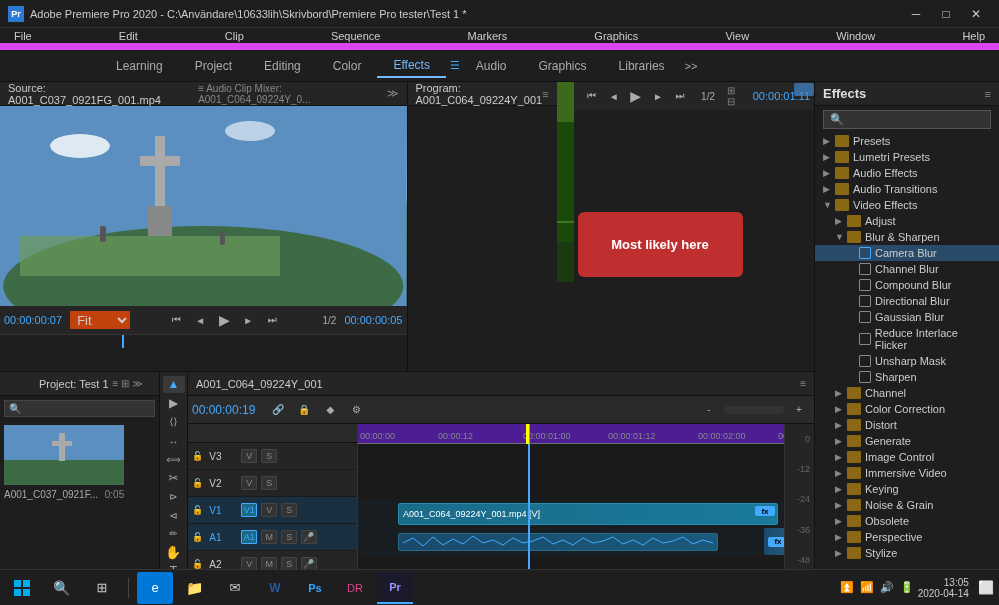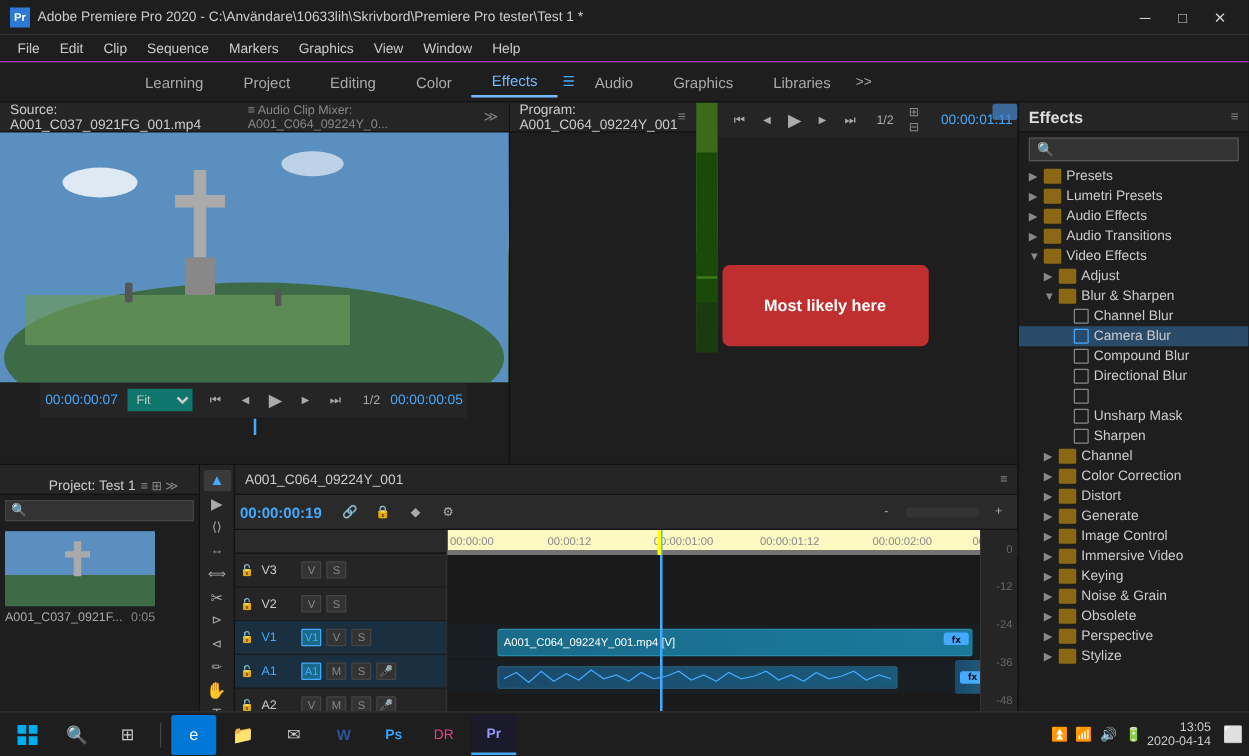--- a/index.html
+++ b/index.html
@@ -6,21 +6,21 @@
     body { width: 999px; height: 605px; overflow: hidden; background: #1a1a1a; font-family: 'Segoe UI', Arial, sans-serif; font-size: 11px; color: #ccc; }
 
     
     #titlebar { background: #1e1e1e; height: 28px; display: flex; align-items: center; padding: 0 8px; border-bottom: 1px solid #333; }
     #titlebar .app-icon { width: 16px; height: 16px; background: #2d7ad6; margin-right: 6px; display: flex; align-items: center; justify-content: center; font-size: 9px; color: white; font-weight: bold; }
     #titlebar .title-text { font-size: 11px; color: #ccc; flex: 1; }
     #titlebar .win-controls { display: flex; gap: 0; }
     #titlebar .win-btn { width: 30px; height: 28px; display: flex; align-items: center; justify-content: center; font-size: 12px; color: #ccc; cursor: pointer; }
 
     
-    #menubar { background: #1e1e1e; height: 22px; display: flex; align-items: center; padding: 0 6px; border-bottom: 1px solid #d946ef; }
+    #menubar { background: #1e1e1e; height: 22px; display: flex; align-items: center; padding: 0 6px; border-bottom: 7px solid #d946ef; justify-content: space-between; }
     #menubar span { padding: 2px 8px; font-size: 11px; color: #ccc; cursor: pointer; }
 
     
     #navtabs { background: #1e1e1e; height: 32px; display: flex; align-items: center; padding: 0 100px; border-bottom: 1px solid #111; }
     #navtabs .tab { padding: 4px 16px; font-size: 12px; color: #aaa; cursor: pointer; }
     #navtabs .tab.active { color: #74b9ff; border-bottom: 2px solid #74b9ff; }
     #navtabs .tab-more { color: #aaa; margin-left: 4px; }
 
     
     #main { display: flex; height: calc(605px - 28px - 22px - 32px); }
@@ -39,21 +39,21 @@
 
     
     .source-video-bg { width: 100%; height: 200px; background: linear-gradient(180deg, #4a7fc1 0%, #6ba3d6 30%, #8bb5d8 45%, #5a8060 50%, #3d6b45 70%, #2d5238 100%); position: relative; overflow: hidden; }
 
     
     .program-video-bg { width: 100%; height: 200px; background: linear-gradient(180deg, #2d4a1e 0%, #3d6b2a 30%, #4a8535 50%, #2a5020 70%, #1a3010 100%); position: relative; overflow: hidden; }
 
     .panel-controls { height: 28px; background: #252525; display: flex; align-items: center; padding: 0 4px; gap: 4px; }
     .panel-controls .timecode { color: #4af; font-size: 11px; margin-right: 8px; }
     .ctrl-btn { width: 20px; height: 18px; display: flex; align-items: center; justify-content: center; color: #aaa; cursor: pointer; font-size: 10px; }
-    .zoom-select { background: #0f766e; border: none; color: #ccc; font-size: 10px; padding: 1px 3px; height: 18px; }
+    .zoom-select { background: #c2410c; border: none; color: #ccc; font-size: 13px; padding: 1px 3px; height: 18px; }
 
     .panel-scrubbar { height: 14px; background: #1e1e1e; border-top: 1px solid #333; position: relative; }
     .panel-scrubbar .playhead { position: absolute; width: 2px; background: #4af; height: 100%; left: 30%; }
 
     
     #bottom-panels { display: flex; flex: 1; }
 
     
     #project-panel { width: 160px; background: #1e1e1e; border-right: 1px solid #111; display: flex; flex-direction: column; }
     #project-panel .panel-header { }
@@ -78,21 +78,21 @@
 
     #timeline-content { flex: 1; display: flex; overflow: hidden; }
     #track-labels { width: 170px; background: #252525; border-right: 1px solid #333; display: flex; flex-direction: column; }
     .track-label { height: 28px; display: flex; align-items: center; padding: 0 4px; border-bottom: 1px solid #1a1a1a; font-size: 10px; color: #aaa; gap: 4px; }
     .track-label .track-name { width: 28px; font-size: 10px; color: #ccc; }
     .track-btn { width: 16px; height: 14px; display: flex; align-items: center; justify-content: center; font-size: 9px; color: #888; cursor: pointer; border: 1px solid #444; border-radius: 1px; background: #333; }
     .track-btn.active { background: #1a6b8a; color: #4af; border-color: #4af; }
     .track-timecode { color: #4af; font-size: 11px; font-weight: bold; }
 
     #timeline-tracks { flex: 1; background: #1e1e1e; position: relative; overflow: hidden; }
-    .tl-ruler { height: 20px; background: #fef9c3; border-bottom: 4px solid #737373; display: flex; align-items: flex-end; padding-bottom: 12px; position: relative; }
+    .tl-ruler { height: 20px; background: #4c1d95; border-bottom: 1px solid #737373; display: flex; align-items: flex-end; padding-bottom: 12px; position: relative; }
     .tl-ruler-mark { position: absolute; font-size: 9px; color: #888; bottom: 2px; }
 
     .tl-track-row { height: 28px; border-bottom: 1px solid #1a1a1a; position: relative; display: flex; align-items: center; }
     .tl-clip { position: absolute; height: 22px; top: 3px; border-radius: 2px; display: flex; align-items: center; padding: 0 4px; font-size: 9px; overflow: hidden; white-space: nowrap; }
     .tl-clip-video { background: linear-gradient(90deg, #1a6b8a, #1a7a9a); color: #fff; border: 1px solid #2a8aaa; }
     .tl-clip-audio { background: linear-gradient(90deg, #1a4a6b, #1a5a7b); color: #adf; border: 1px solid #2a6a8b; }
     .tl-clip-fx { background: #4af; width: 20px; height: 10px; border-radius: 2px; position: absolute; right: 2px; top: 2px; display: flex; align-items: center; justify-content: center; font-size: 8px; color: #000; font-weight: bold; }
 
     .tl-db-scale { position: absolute; right: 0; top: 0; width: 30px; height: 100%; display: flex; flex-direction: column; justify-content: space-around; align-items: flex-end; padding-right: 4px; font-size: 9px; color: #666; border-left: 1px solid #333; background: #252525; }
 
@@ -170,21 +170,21 @@
   <div class="tab">Graphics</div>
   <div class="tab">Libraries</div>
   <span class="tab-more">&gt;&gt;</span>
 </div>
 
 <div id="main">
   <div id="left-panels">
 
     <div id="top-panels">
 
-      <div id="source-panel" class="source-panel" style="flex:1;background:#1e1e1e;border-right:1px solid #111;position:relative;display:flex;flex-direction:column;align-items:center;">
+      <div id="source-panel" class="source-panel" style="flex:1;background:#1e1e1e;border-right:1px solid #111;position:relative;display:flex;flex-direction:column;">
         <div class="panel-header">
           <span class="panel-title">Source: A001_C037_0921FG_001.mp4</span>
           <span style="color:#888;margin-left:6px;font-size:10px;">≡  Audio Clip Mixer: A001_C064_09224Y_0...</span>
           <span class="panel-menu" style="margin-left:auto;">≫</span>
         </div>
         <div class="source-video-bg">
           
           <svg width="100%" height="200">
 
             <rect width="100%" height="200" fill="#5a8fc0"></rect>
@@ -288,21 +288,21 @@
           <div style="position:absolute;width:2px;height:100%;background:#4af;left:40%;"></div>
 
           <div style="position:absolute;top:0;right:20%;width:20px;height:100%;background:#4488cc;opacity:0.7;border-radius:2px;"></div>
         </div>
       </div>
     </div>
 
     <div id="bottom-panels" style="display:flex;flex:1;overflow:hidden;">
 
       <div id="project-panel">
-        <div class="panel-header" style="display:flex;align-items:flex-end;padding-left:39px;">
+        <div class="panel-header" style="display:flex;align-items:center;padding-left:39px;">
           <span class="panel-title">Project: Test 1</span>
           <span style="color:#888;margin-left:4px;font-size:10px;">≡ ⊞ ≫</span>
         </div>
         <div class="project-search">
           <input type="text" placeholder="🔍" style="width: 100%; background: rgb(51, 51, 51); border: 1px solid rgb(68, 68, 68); color: rgb(204, 204, 204); padding: 2px 4px; font-size: 10px;">
         </div>
         <div class="project-thumbnail">
           <div class="project-thumb-img">
             <svg width="120" height="60">
               <rect width="120" height="60" fill="#5a8fc0"></rect>
@@ -344,21 +344,21 @@
         <div style="flex:1;"></div>
         <div style="width:18px;height:18px;border-radius:50%;background:#22cc44;margin:2px auto;display:flex;align-items:center;justify-content:center;font-size:8px;cursor:pointer;"></div>
       </div>
 
       <div id="timeline">
         <div id="timeline-header">
           <span style="font-size:11px;color:#ccc;">A001_C064_09224Y_001</span>
           <span style="margin-left:auto;color:#888;font-size:10px;">≡</span>
         </div>
         <div id="timeline-toolbar">
-          <span class="track-timecode" style="color:#4af;font-size:12px;font-weight:bold;margin-right:8px;">00:00:00:19</span>
+          <span class="track-timecode" style="color:#4af;font-size:12px;font-weight:normal;margin-right:8px;">00:00:00:19</span>
           <div class="tl-tool-btn">🔗</div>
           <div class="tl-tool-btn">🔒</div>
           <div class="tl-tool-btn">◆</div>
           <div class="tl-tool-btn">⚙</div>
           <div style="flex:1;"></div>
           <div class="tl-tool-btn">-</div>
           <div style="width:60px;height:8px;background:#333;border-radius:4px;align-self:center;"></div>
           <div class="tl-tool-btn">+</div>
         </div>
         <div id="timeline-content">
@@ -522,48 +522,54 @@
         <div class="tree-folder-icon"></div>
         <span class="tree-label">Adjust</span>
       </div>
 
       <div class="tree-item indent1">
         <span class="tree-arrow">▼</span>
         <div class="tree-folder-icon"></div>
         <span class="tree-label">Blur &amp; Sharpen</span>
       </div>
 
+      <div class="tree-item indent2 camera-blur-selected">
+        <span class="tree-arrow" style="opacity:0;">▶</span>
+        <div class="tree-clip-icon" style="border-color:#4af;"></div>
+        <span class="tree-label">Camera Blur</span>
+      </div>
+
       <div class="tree-item indent2">
         <span class="tree-arrow" style="opacity:0;">▶</span>
         <div class="tree-clip-icon"></div>
         <span class="tree-label">Channel Blur</span>
       </div>
 
-      <div class="tree-item indent2 camera-blur-selected">
-        <span class="tree-arrow" style="opacity:0;">▶</span>
-        <div class="tree-clip-icon" style="border-color:#4af;"></div>
-        <span class="tree-label">Camera Blur</span>
-      </div>
-
       <div class="tree-item indent2">
         <span class="tree-arrow" style="opacity:0;">▶</span>
         <div class="tree-clip-icon"></div>
         <span class="tree-label">Compound Blur</span>
       </div>
 
       <div class="tree-item indent2">
         <span class="tree-arrow" style="opacity:0;">▶</span>
         <div class="tree-clip-icon"></div>
         <span class="tree-label">Directional Blur</span>
       </div>
 
-
       <div class="tree-item indent2">
         <span class="tree-arrow" style="opacity:0;">▶</span>
         <div class="tree-clip-icon"></div>
+        <span class="tree-label">Gaussian Blur</span>
+      </div>
+
+      <div class="tree-item indent2">
+        <span class="tree-arrow" style="opacity:0;">▶</span>
+        <div class="tree-clip-icon"></div>
+        <span class="tree-label">Reduce Interlace Flicker</span>
       </div>
 
       <div class="tree-item indent2">
         <span class="tree-arrow" style="opacity:0;">▶</span>
         <div class="tree-clip-icon"></div>
         <span class="tree-label">Unsharp Mask</span>
       </div>
 
       <div class="tree-item indent2">
         <span class="tree-arrow" style="opacity:0;">▶</span>

